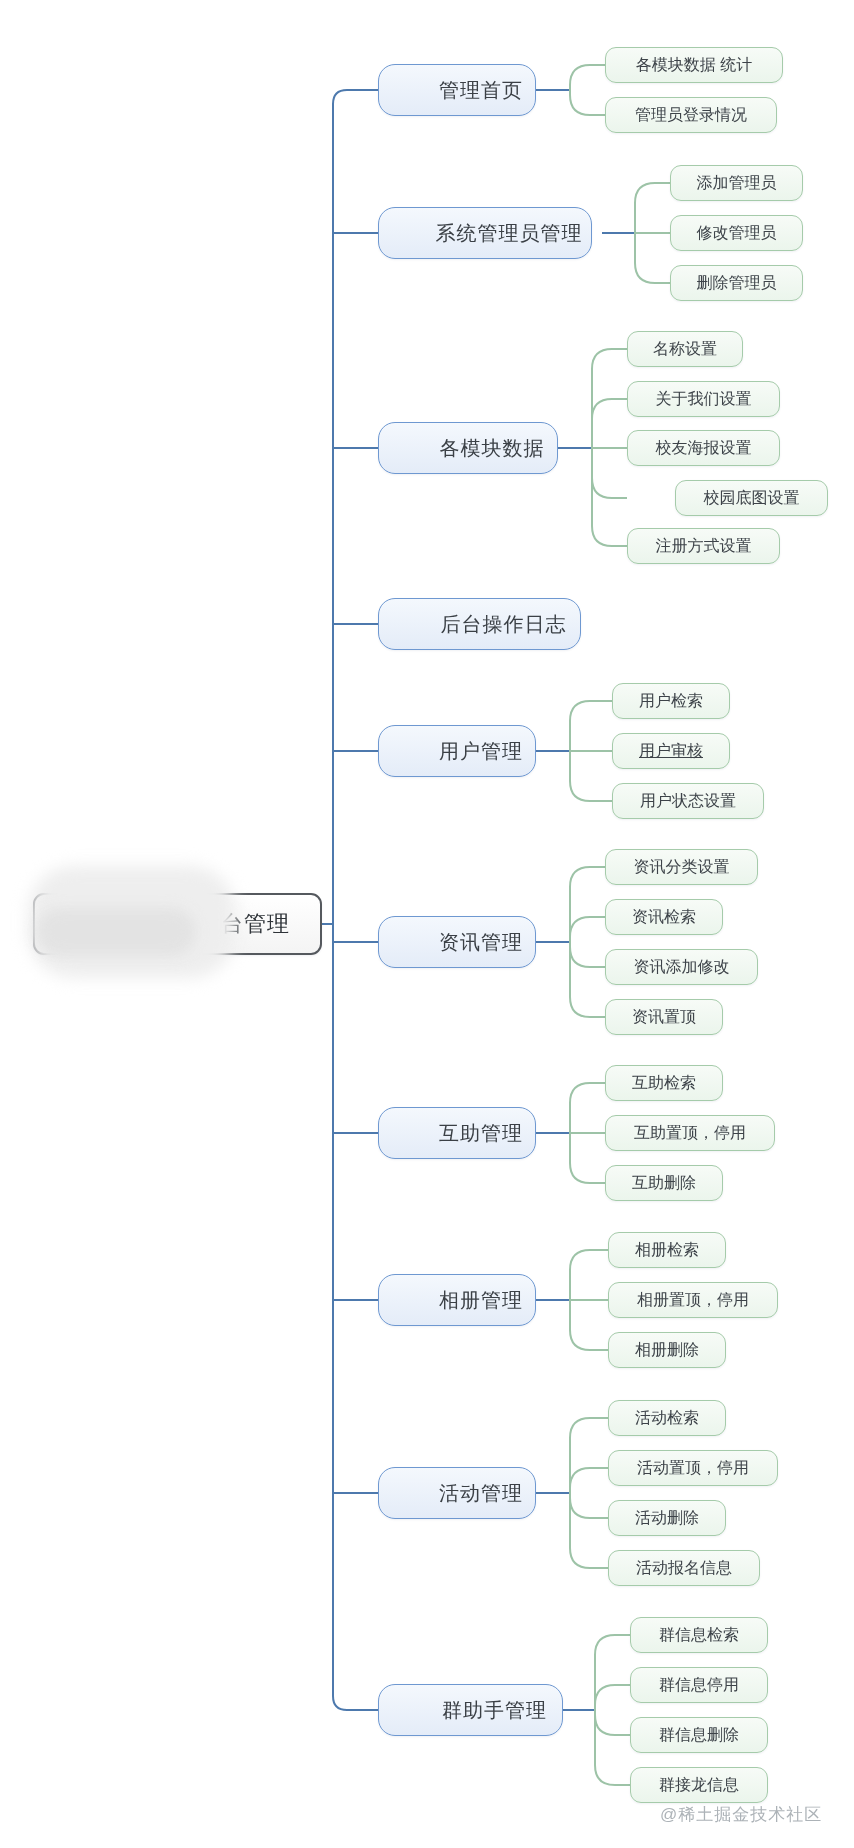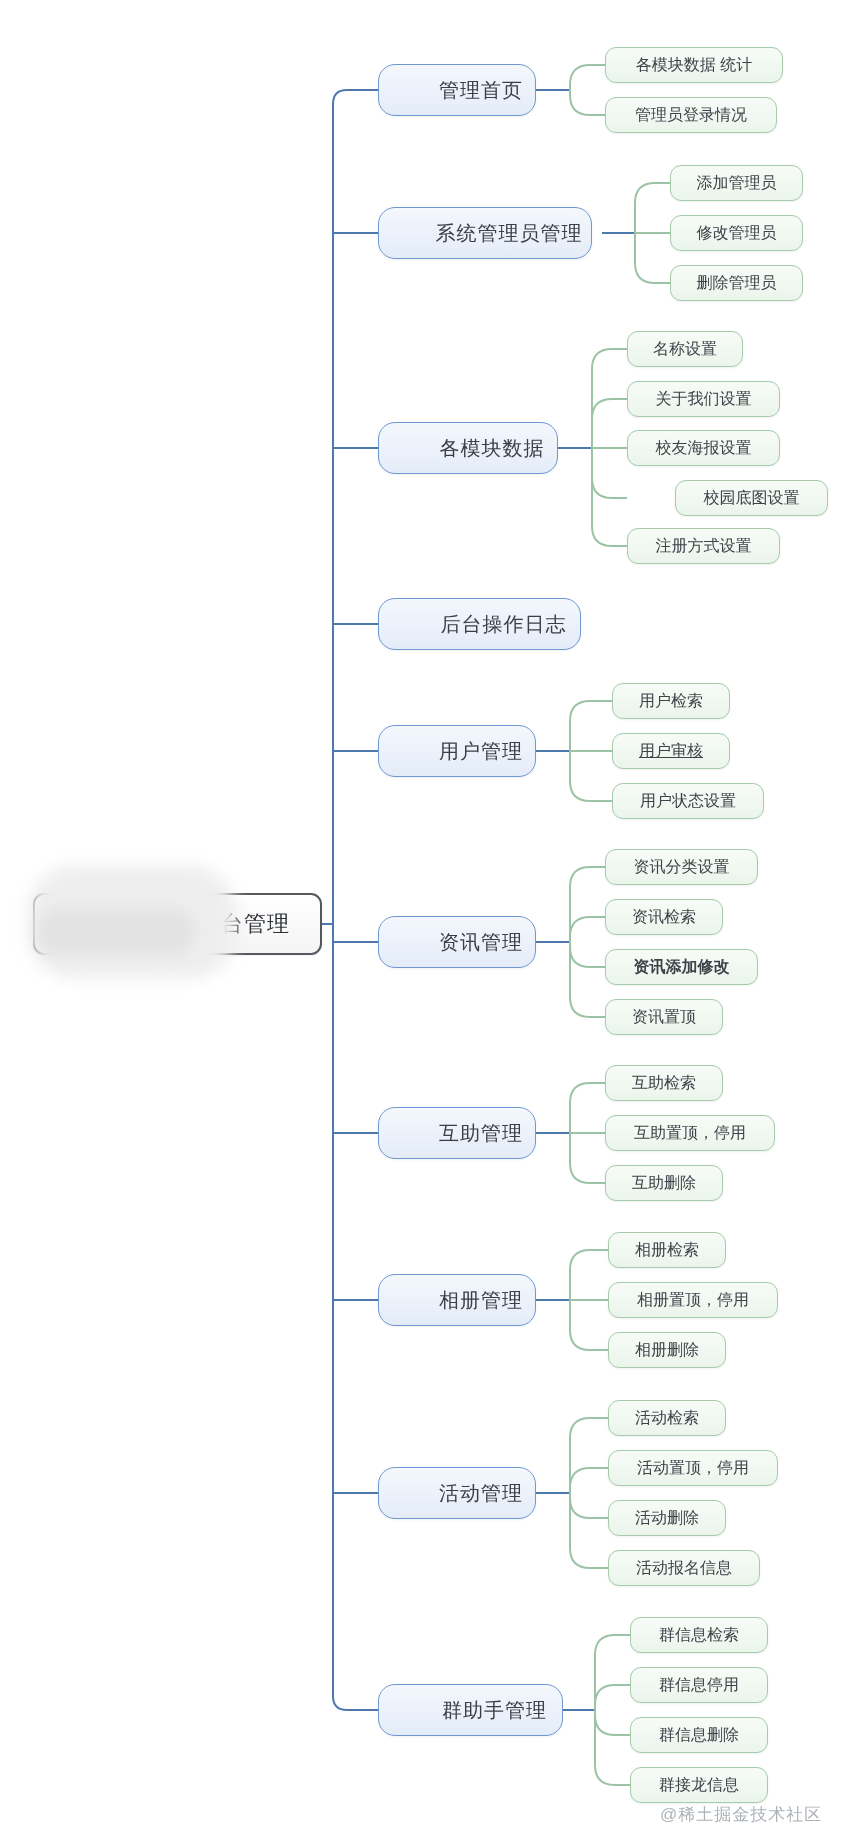--- a/index.html
+++ b/index.html
@@ -159,21 +159,21 @@
   <div class="node leaf" style="left:627px;top:430px;width:153px;">校友海报设置</div>
   <div class="node leaf" style="left:627px;top:480px;width:153px;margin-left:48px;">校园底图设置</div>
   <div class="node leaf" style="left:627px;top:528px;width:153px;">注册方式设置</div>
 
   <div class="node leaf" style="left:612px;top:683px;width:118px;">用户检索</div>
   <div class="node leaf" style="left:612px;top:733px;width:118px;text-decoration:underline;">用户审核</div>
   <div class="node leaf" style="left:612px;top:783px;width:152px;">用户状态设置</div>
 
   <div class="node leaf" style="left:605px;top:849px;width:153px;">资讯分类设置</div>
   <div class="node leaf" style="left:605px;top:899px;width:118px;">资讯检索</div>
-  <div class="node leaf" style="left:605px;top:949px;width:153px;font-weight:bold;">资讯添加修改</div>
+  <div class="node leaf" style="left:605px;top:949px;width:153px;">资讯添加修改</div>
   <div class="node leaf" style="left:605px;top:999px;width:118px;">资讯置顶</div>
 
   <div class="node leaf" style="left:605px;top:1065px;width:118px;">互助检索</div>
   <div class="node leaf" style="left:605px;top:1115px;width:170px;">互助置顶，停用</div>
   <div class="node leaf" style="left:605px;top:1165px;width:118px;">互助删除</div>
 
   <div class="node leaf" style="left:608px;top:1232px;width:118px;">相册检索</div>
   <div class="node leaf" style="left:608px;top:1282px;width:170px;">相册置顶，停用</div>
   <div class="node leaf" style="left:608px;top:1332px;width:118px;">相册删除</div>
 

